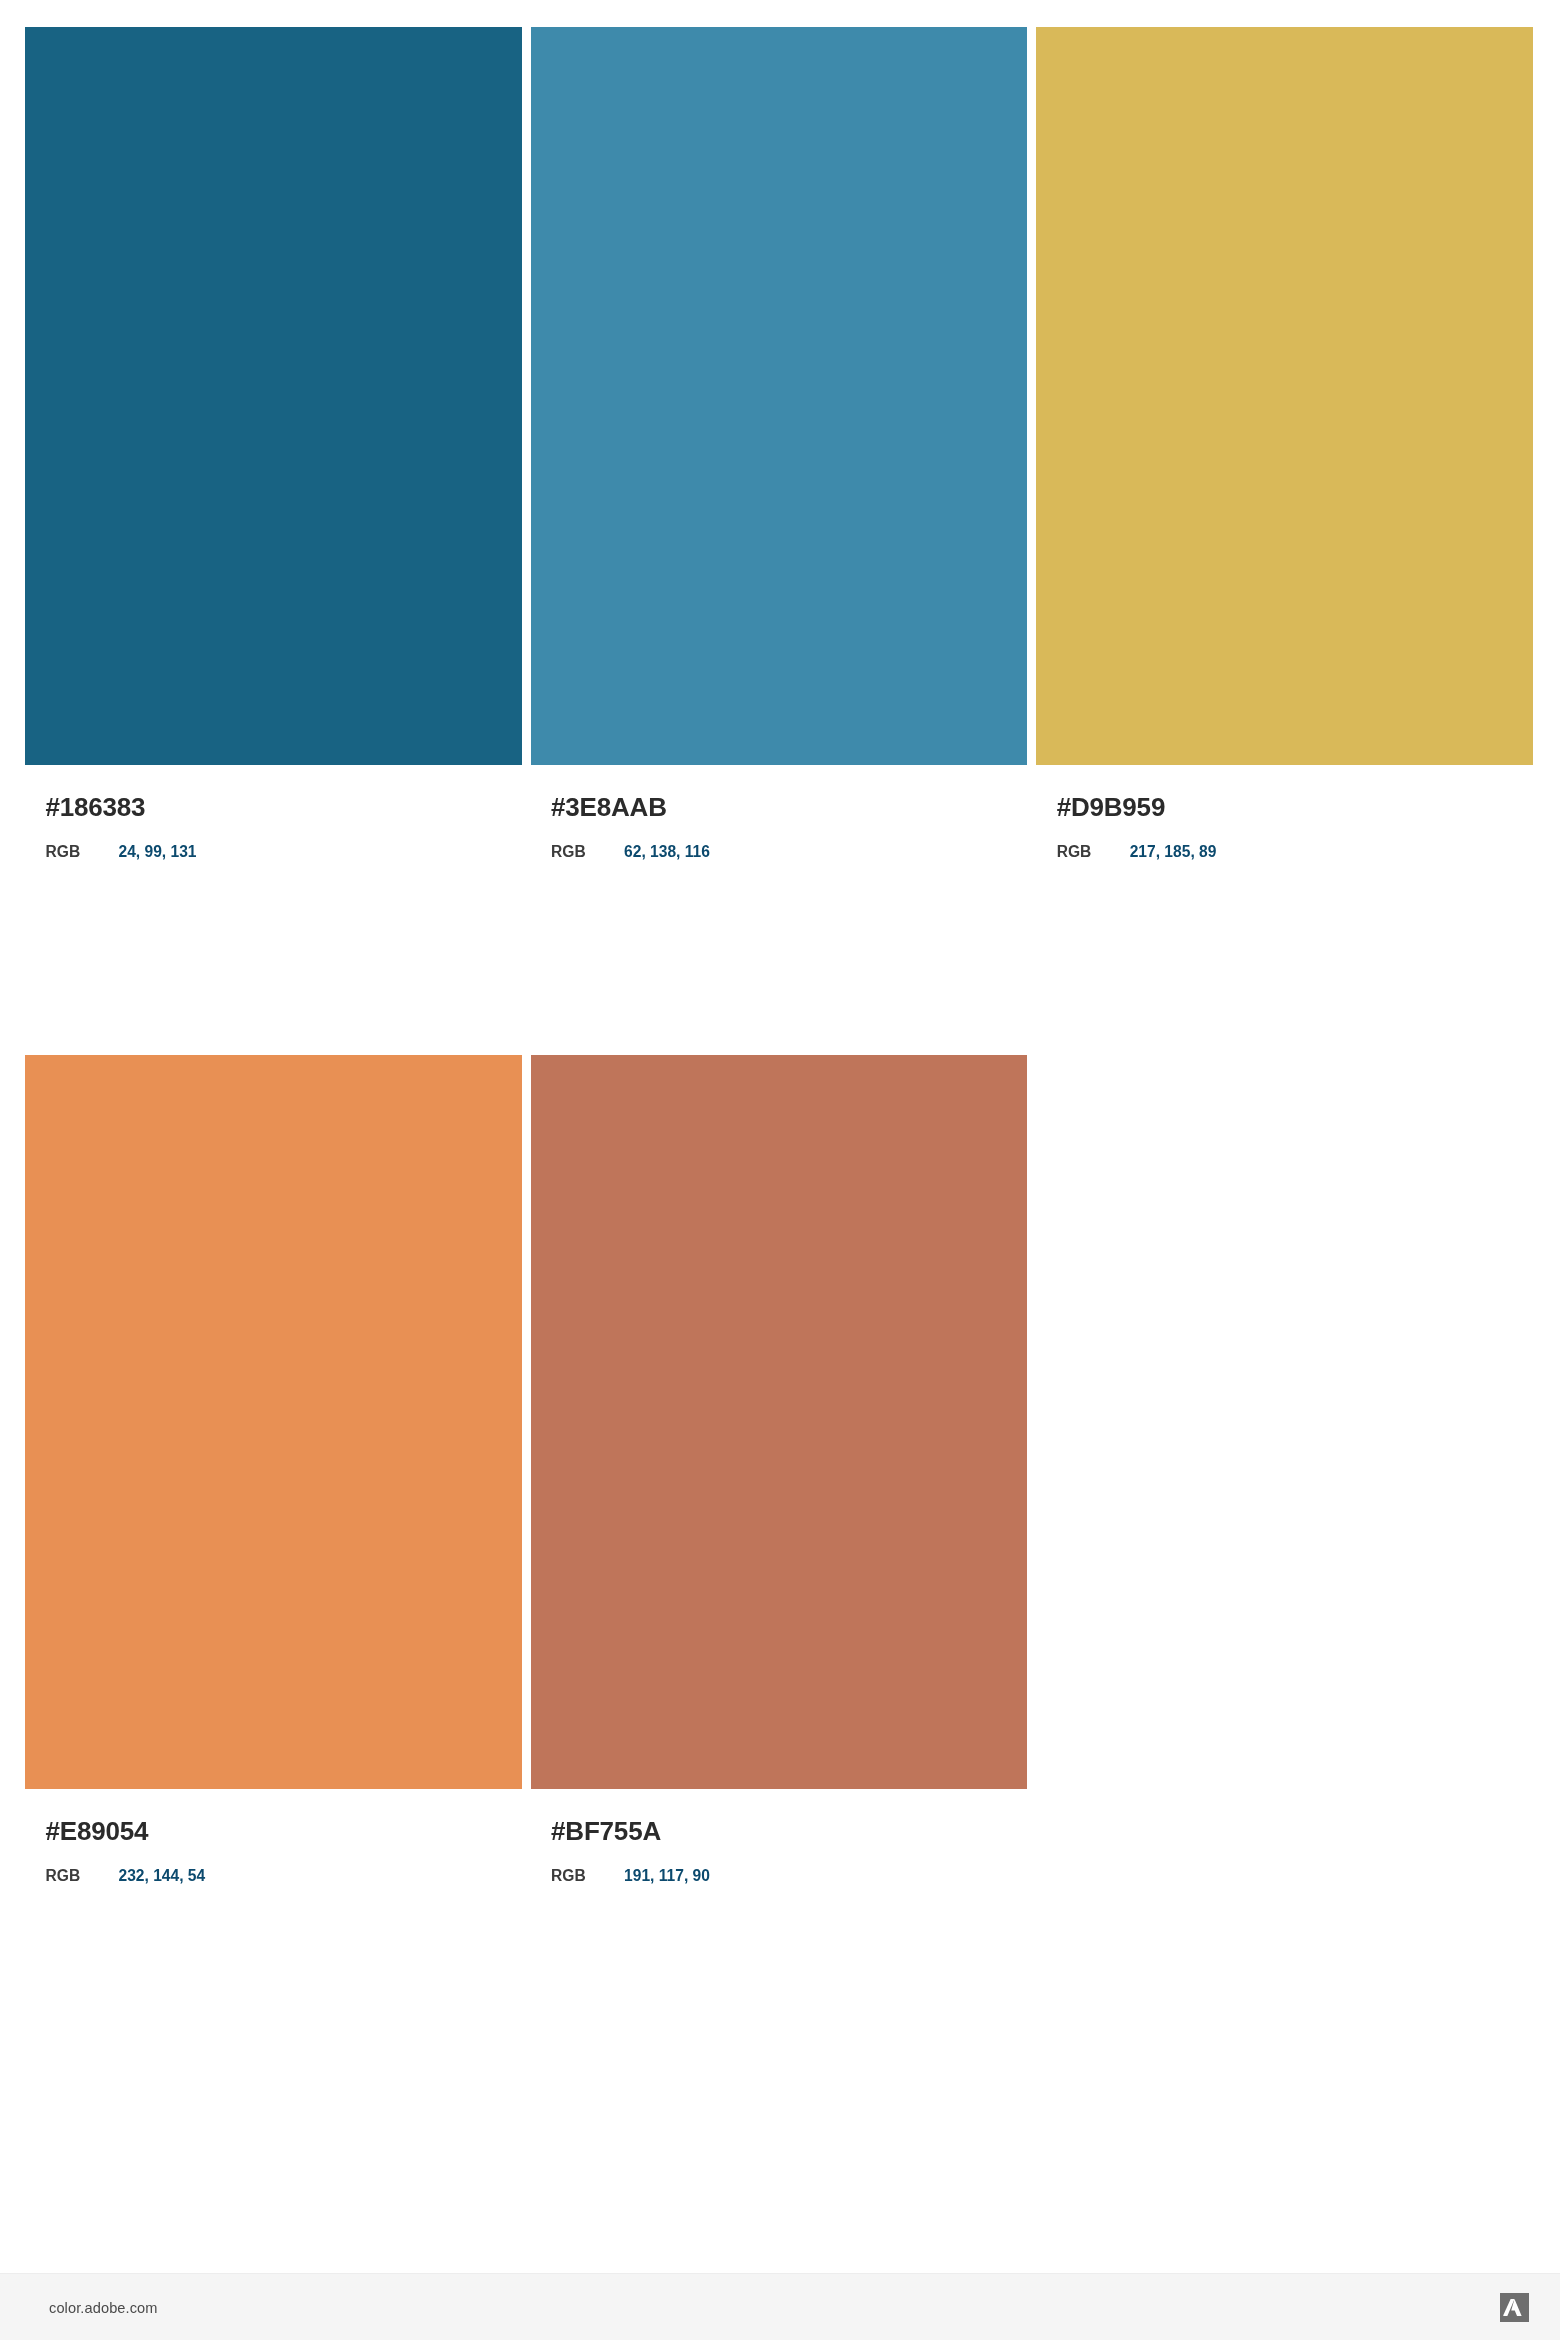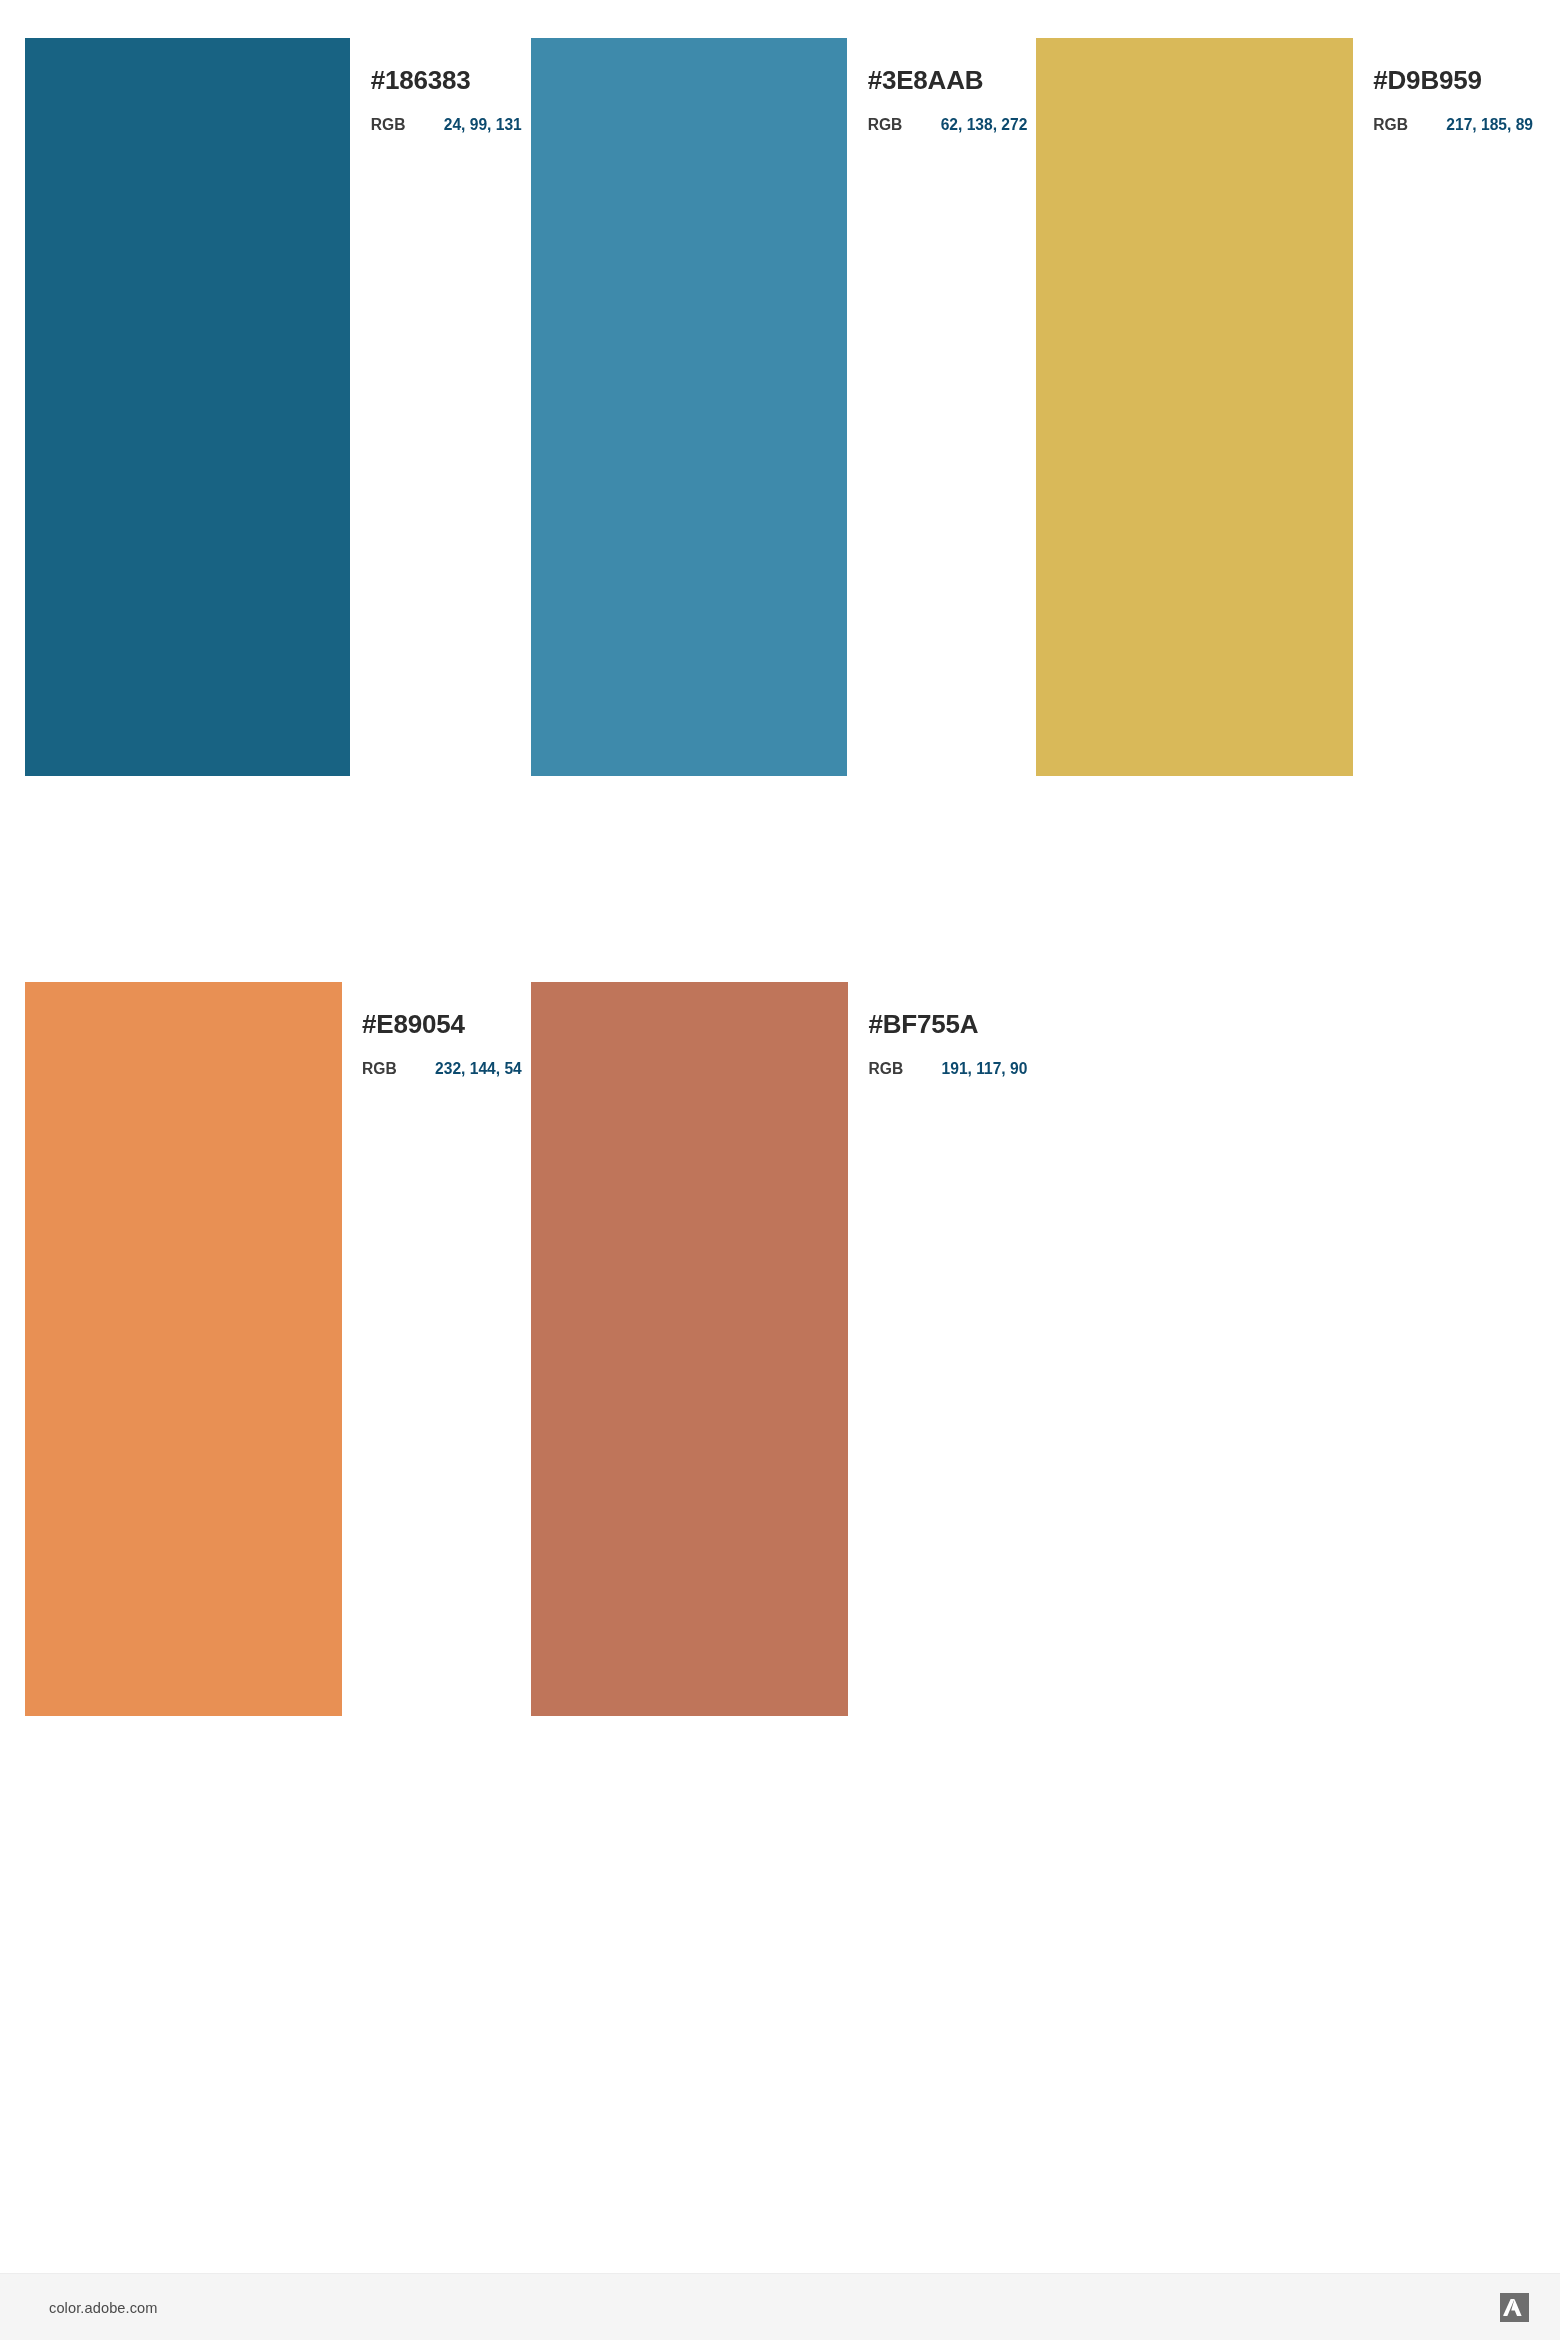--- a/index.html
+++ b/index.html
@@ -27,21 +27,21 @@
 
   .swatch-grid {
     display: grid;
     grid-template-columns: repeat(3, 1fr);
     column-gap: 8.8px;
     row-gap: 0;
   }
 
   .swatch-cell {
     display: flex;
-    margin-top: 11px;
+    flex-direction: column;
   }
 
   .swatch-chip {
     width: 100%;
     height: 738px;
     display: block;
   }
 
   .swatch-cell.row2 .swatch-chip {
     height: 734px;
@@ -138,21 +138,21 @@
         </div>
       </div>
     </div>
 
     <div class="swatch-cell row1">
       <div class="swatch-chip" style="background: rgb(62, 138, 171);"></div>
       <div class="swatch-info">
         <div class="hex-label">#3E8AAB</div>
         <div class="rgb-row">
           <span class="rgb-key">RGB</span>
-          <span class="rgb-value">62, 138, 272</span>
+          <span class="rgb-value">62, 138, 116</span>
         </div>
       </div>
     </div>
 
     <div class="swatch-cell row1">
       <div class="swatch-chip" style="background: rgb(217, 185, 89);"></div>
       <div class="swatch-info">
         <div class="hex-label">#D9B959</div>
         <div class="rgb-row">
           <span class="rgb-key">RGB</span>

